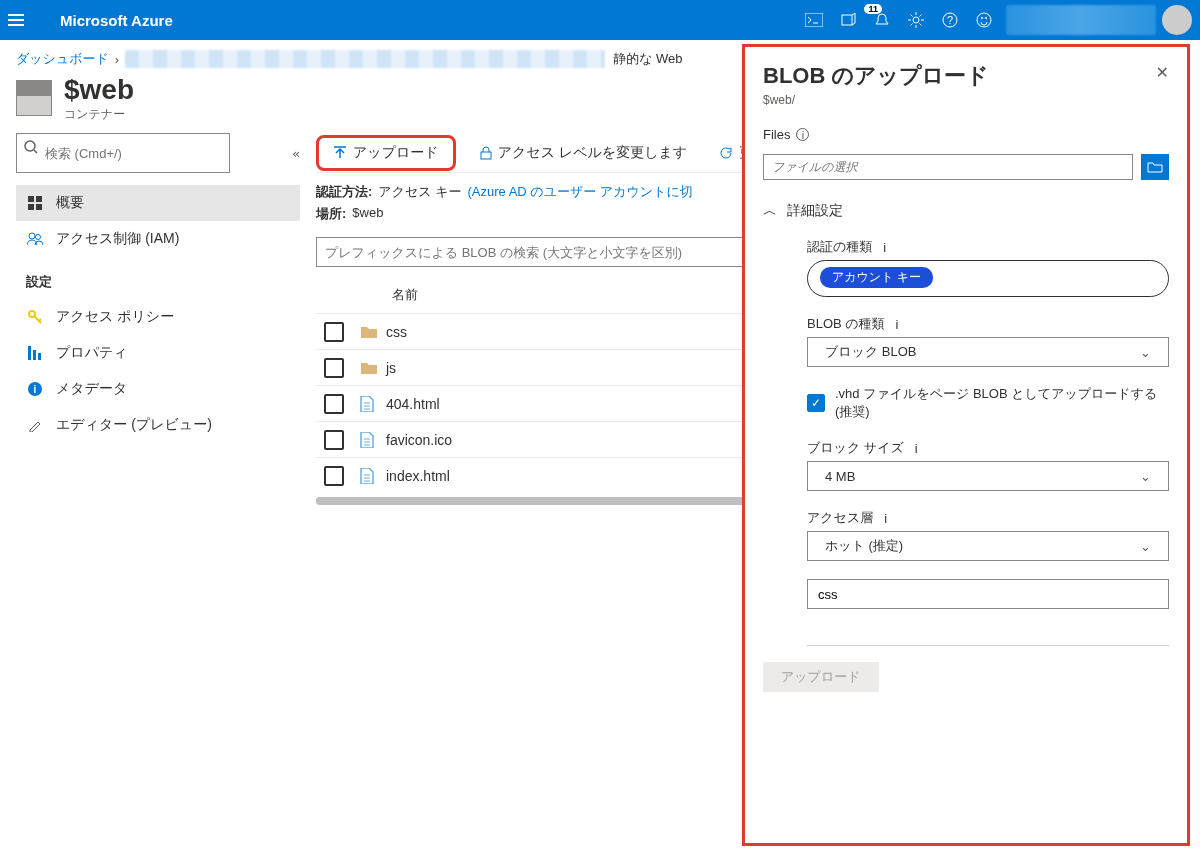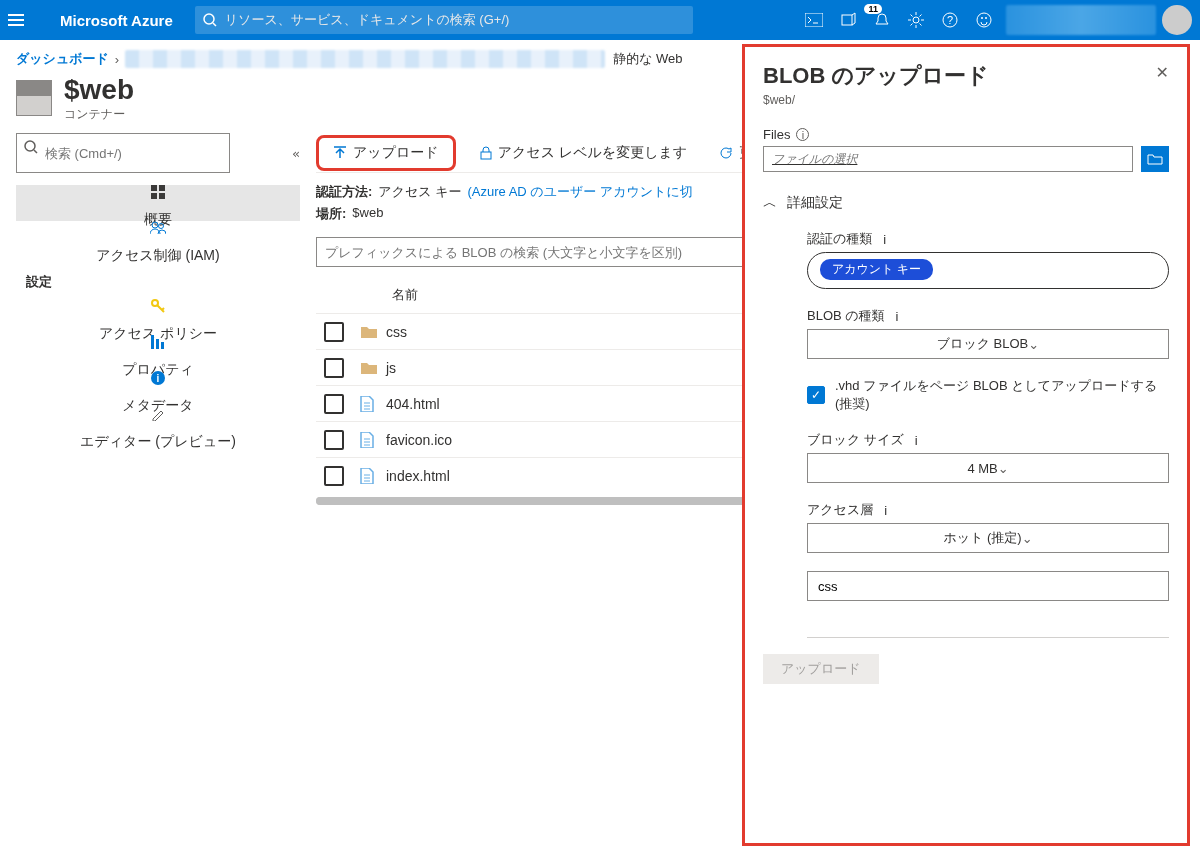--- a/index.html
+++ b/index.html
@@ -13,21 +13,21 @@
 .hdr-search .sicon { margin-right: 8px; }
 .hdr-spacer { flex: 1; }
 .hdr-icons { display: flex; align-items: center; gap: 2px; }
 .hdr-icon { width: 32px; height: 40px; display: flex; align-items: center; justify-content: center; cursor: pointer; position: relative; }
 .hdr-icon .badge { position: absolute; top: 4px; right: 16px; background: #fff; color: #000; font-size: 9px; border-radius: 8px; padding: 0 4px; font-weight: 600; }
 .hdr-user { width: 150px; height: 30px; background: linear-gradient(90deg,#2a92df,#4ba6e6,#2a92df); margin-left: 6px; border-radius: 2px; filter: blur(1px); }
 .hdr-avatar { width: 30px; height: 30px; border-radius: 50%; background: #ccc; margin-left: 6px; }
 
 
 .crumb { display: flex; align-items: center; padding: 10px 16px 6px; font-size: 13px; }
-.crumb a { color: #0078d4; text-decoration: none; font-weight: bold; }
+.crumb a { color: #0078d4; text-decoration: none; }
 .crumb .sep { margin: 0 6px; color: #605e5c; }
 .crumb .mosaic { width: 480px; height: 18px; background: repeating-linear-gradient(90deg,#cfe4f7 0 14px,#e8f1fb 14px 28px); filter: blur(1px); border-radius: 2px; }
 .crumb .tail { margin-left: 8px; color: #323130; }
 
 
 .titleblk { display: flex; align-items: flex-start; padding: 0 16px 10px; gap: 12px; }
 .titleicon { width: 36px; height: 36px; background: linear-gradient(#8a8886 0 45%, #d2d0ce 45% 100%); border: 1px solid #8a8886; margin-top: 6px; }
 .titletxt h1 { font-size: 28px; font-weight: 600; }
 .titletxt .sub { font-size: 12px; color: #605e5c; }
 
@@ -35,21 +35,21 @@
 .body { display: flex; padding: 0 16px; }
 
 
 .leftcol { width: 284px; flex-shrink: 0; }
 .search2 { display: flex; align-items: center; }
 .search2 input { flex: 1; height: 40px; border: 1px solid #8a8886; padding: 0 8px 0 28px; font-size: 13px; }
 .search2wrap { position: relative; flex: 1; }
 .search2wrap .sicon2 { position: absolute; left: 8px; top: 7px; color: #605e5c; }
 .collapse { margin-left: 10px; color: #605e5c; cursor: pointer; font-family: monospace; }
 .navlist { margin-top: 12px; }
-.navitem { display: flex; align-items: center; height: 36px; padding: 0 10px; cursor: pointer; gap: 12px; font-size: 14px; flex-direction: column; }
+.navitem { display: flex; align-items: center; height: 36px; padding: 0 10px; cursor: pointer; gap: 12px; font-size: 14px; }
 .navitem.active { background: #e6e6e6; }
 .navitem .ni-icon { width: 18px; display: flex; justify-content: center; }
 .navhdr { font-weight: 600; padding: 16px 10px 8px; font-size: 13px; }
 .key-ic { color: #f2c811; }
 .ppl-ic { color: #0078d4; }
 .bars-ic { color: #0078d4; }
 .info-ic { color: #0078d4; }
 .pen-ic { color: #605e5c; }
 .grid-ic { color: #3b3a39; }
 
@@ -76,61 +76,52 @@
 .scrollbar { height: 8px; background: #d2d0ce; border-radius: 4px; margin-top: 4px; width: 100%; position: relative; }
 .scrollbar::after { content: ""; position: absolute; left: 0; top: 0; height: 8px; width: 100%; background: #bfbfbf; border-radius: 4px; }
 
 
 .panel { position: absolute; top: 44px; right: 10px; width: 448px; height: 802px; background: #fff; border: 3px solid #e23b2e; padding: 14px 18px; overflow-y: auto; }
 .panel h2 { font-size: 22px; font-weight: 600; }
 .panel .close { position: absolute; right: 18px; top: 16px; cursor: pointer; font-size: 16px; color: #605e5c; }
 .panel .bc { font-size: 12px; color: #605e5c; margin-top: 2px; }
 .panel .lbl { display: flex; align-items: center; gap: 6px; margin-top: 20px; font-size: 13px; }
 .panel .lbl .infoi { color: #605e5c; font-size: 11px; border: 1px solid #605e5c; border-radius: 50%; width: 13px; height: 13px; display: inline-flex; align-items: center; justify-content: center; }
-.filepick { display: flex; margin-top: 4px; text-decoration: underline; }
+.filepick { display: flex; margin-top: 12px; }
 .filepick input { flex: 1; height: 26px; border: 1px solid #8a8886; padding: 0 8px; font-size: 12px; color: #605e5c; font-style: italic; }
 .filepick .pbtn { width: 28px; height: 26px; background: #0078d4; margin-left: 8px; display: flex; align-items: center; justify-content: center; color: #fff; cursor: pointer; }
 .ckrow { display: flex; align-items: center; gap: 10px; margin-top: 14px; font-size: 13px; }
 .ckrow .chk { width: 18px; height: 18px; border: 1px solid #323130; border-radius: 2px; flex-shrink: 0; }
 .ckrow .chk.on { background: #0078d4; border-color: #0078d4; color: #fff; display: flex; align-items: center; justify-content: center; font-size: 12px; }
 .adv { display: flex; align-items: center; gap: 10px; margin-top: 22px; font-size: 14px; cursor: pointer; }
 .adv .chev { font-family: monospace; }
 .field { margin-top: 18px; padding-left: 44px; }
 .field .flabel { display: flex; align-items: center; gap: 11px; font-size: 13px; margin-bottom: 4px; }
 .authbox { border: 1.5px solid #323130; border-radius: 22px; padding: 6px 12px 8px; }
 .authbox .opt1 { font-size: 13px; margin-bottom: 4px; margin-left: 4px; }
 .authbox .pill { display: inline-block; background: #1d4ed8; color: #fff; border-radius: 10px; padding: 2px 12px; font-size: 12px; }
-.sel { display: flex; align-items: center; justify-content: center; border: 1px solid #8a8886; height: 30px; padding: 0 17px; font-size: 13px; cursor: pointer; }
+.sel { display: flex; align-items: center; justify-content: space-between; border: 1px solid #8a8886; height: 30px; padding: 0 17px; font-size: 13px; cursor: pointer; }
 .sel .chev { color: #605e5c; }
 .txt { width: 100%; border: 1px solid #8a8886; height: 30px; padding: 0 10px; font-size: 13px; }
 .hr { border-top: 1px solid #d2d0ce; margin: 36px 0 16px 44px; }
 .ubtn { margin-left: 0; background: #edebe9; color: #a19f9d; padding: 6px 18px; display: inline-block; font-size: 13px; cursor: default; }
 .curup { font-size: 14px; margin-top: 24px; }
 
 svg { display: block; }
 </style>
 </head>
 <body>
 
 <div class="header">
   <div class="hdr-ham">
     <svg width="16" height="12">
         <path d="M0 1h16M0 6h16M0 11h16" stroke="#fff" stroke-width="2"></path>
       </svg>
   </div>
   <div class="hdr-brand">Microsoft Azure</div>
-  <div class="hdr-search">
-    <span class="sicon">
-      <svg width="14" height="14">
-          <circle cx="6" cy="6" r="5" stroke="#fff" stroke-width="1.5" fill="none"></circle>
-          <path d="M10 10l3 3" stroke="#fff" stroke-width="1.5"></path>
-        </svg>
-    </span>
-    <span>リソース、サービス、ドキュメントの検索 (G+/)</span>
-  </div>
   <div class="hdr-spacer"></div>
   <div class="hdr-icons">
     <div class="hdr-icon">
         <svg width="18" height="14">
           <rect x="0" y="0" width="18" height="14" stroke="#fff" fill="none"></rect>
           <path d="M3 4l3 3-3 3M8 10h5" stroke="#fff" fill="none"></path>
         </svg>
       </div>
     <div class="hdr-icon">
         <svg width="16" height="16">

